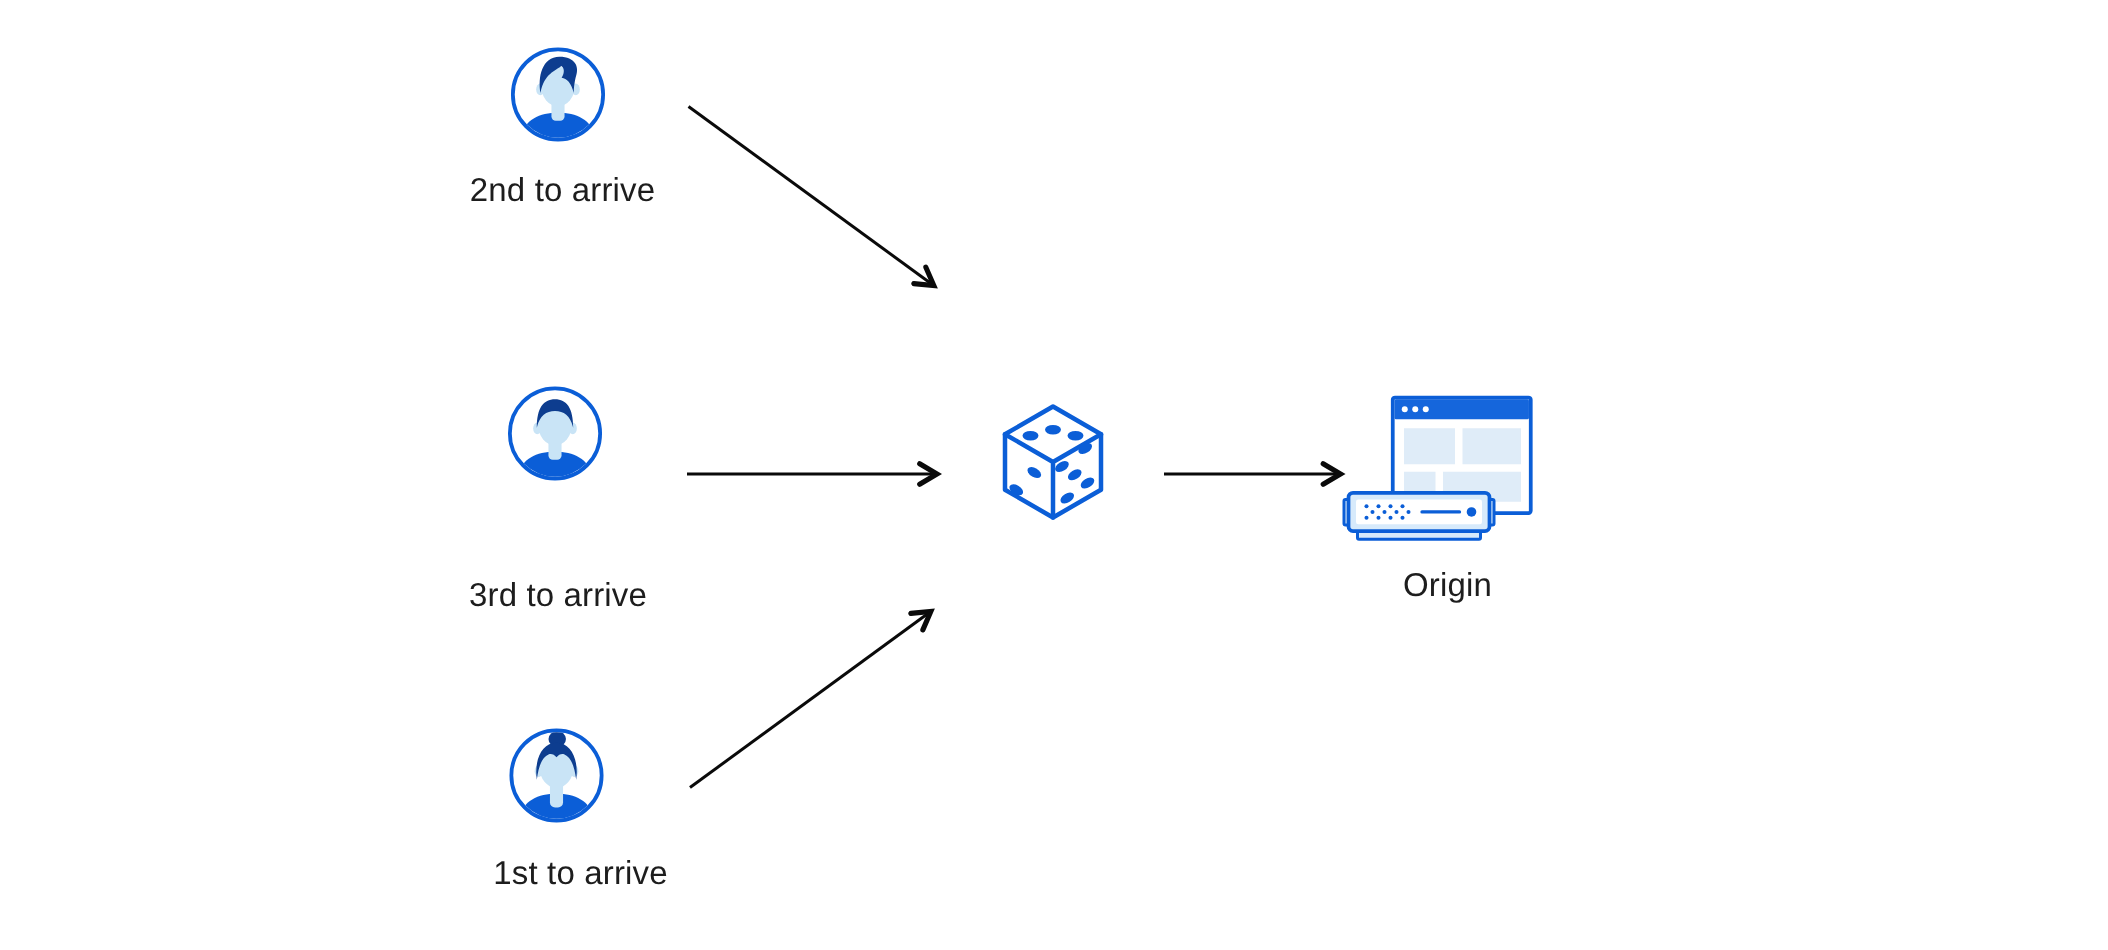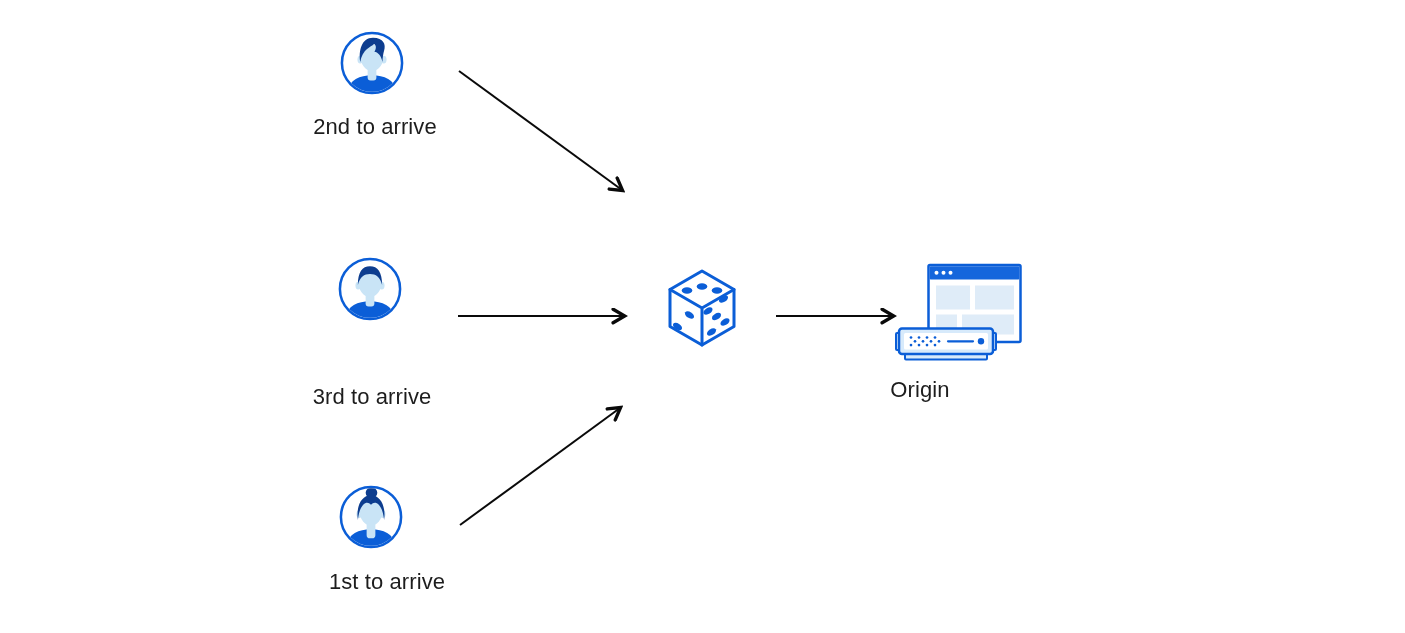--- a/index.html
+++ b/index.html
@@ -171,15 +171,15 @@
           <circle class="srv-dot" cx="17" cy="84.1" r="1.35"></circle>
             <circle class="srv-dot" cx="25" cy="84.1" r="1.35"></circle>
           <circle class="srv-dot" cx="33" cy="84.1" r="1.35"></circle>
             <circle class="srv-dot" cx="41" cy="84.1" r="1.35"></circle>
         </g>
         <line class="srv-line" x1="54" y1="80.3" x2="79" y2="80.3"></line>
         <circle class="srv-dot" cx="87" cy="80.3" r="3.2"></circle>
       </g>
     </svg>
   </div>
-  <div class="node-label" style="left:840px;top:380px;width:160px;text-align:center;">Origin</div>
+  <div class="node-label" style="left:885px;top:380px;width:160px;text-align:center;">Origin</div>
 
 </div>
 
 </body></html>

